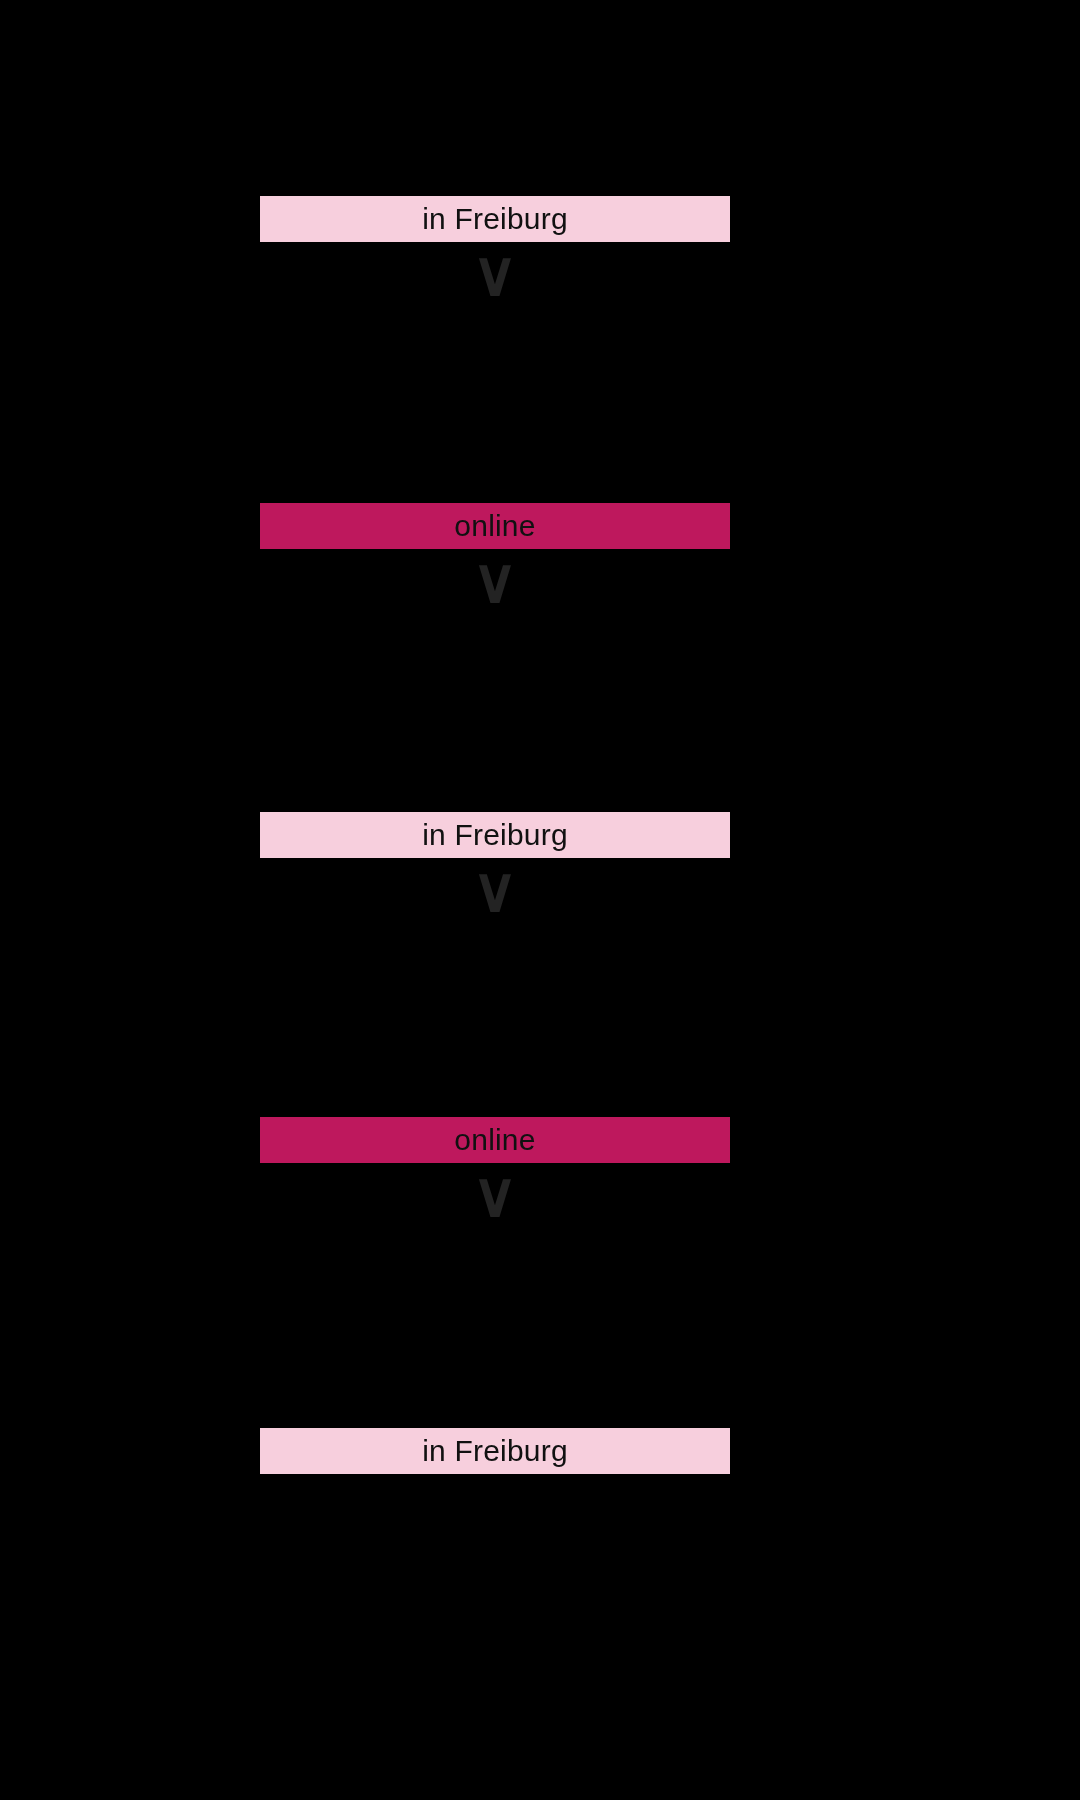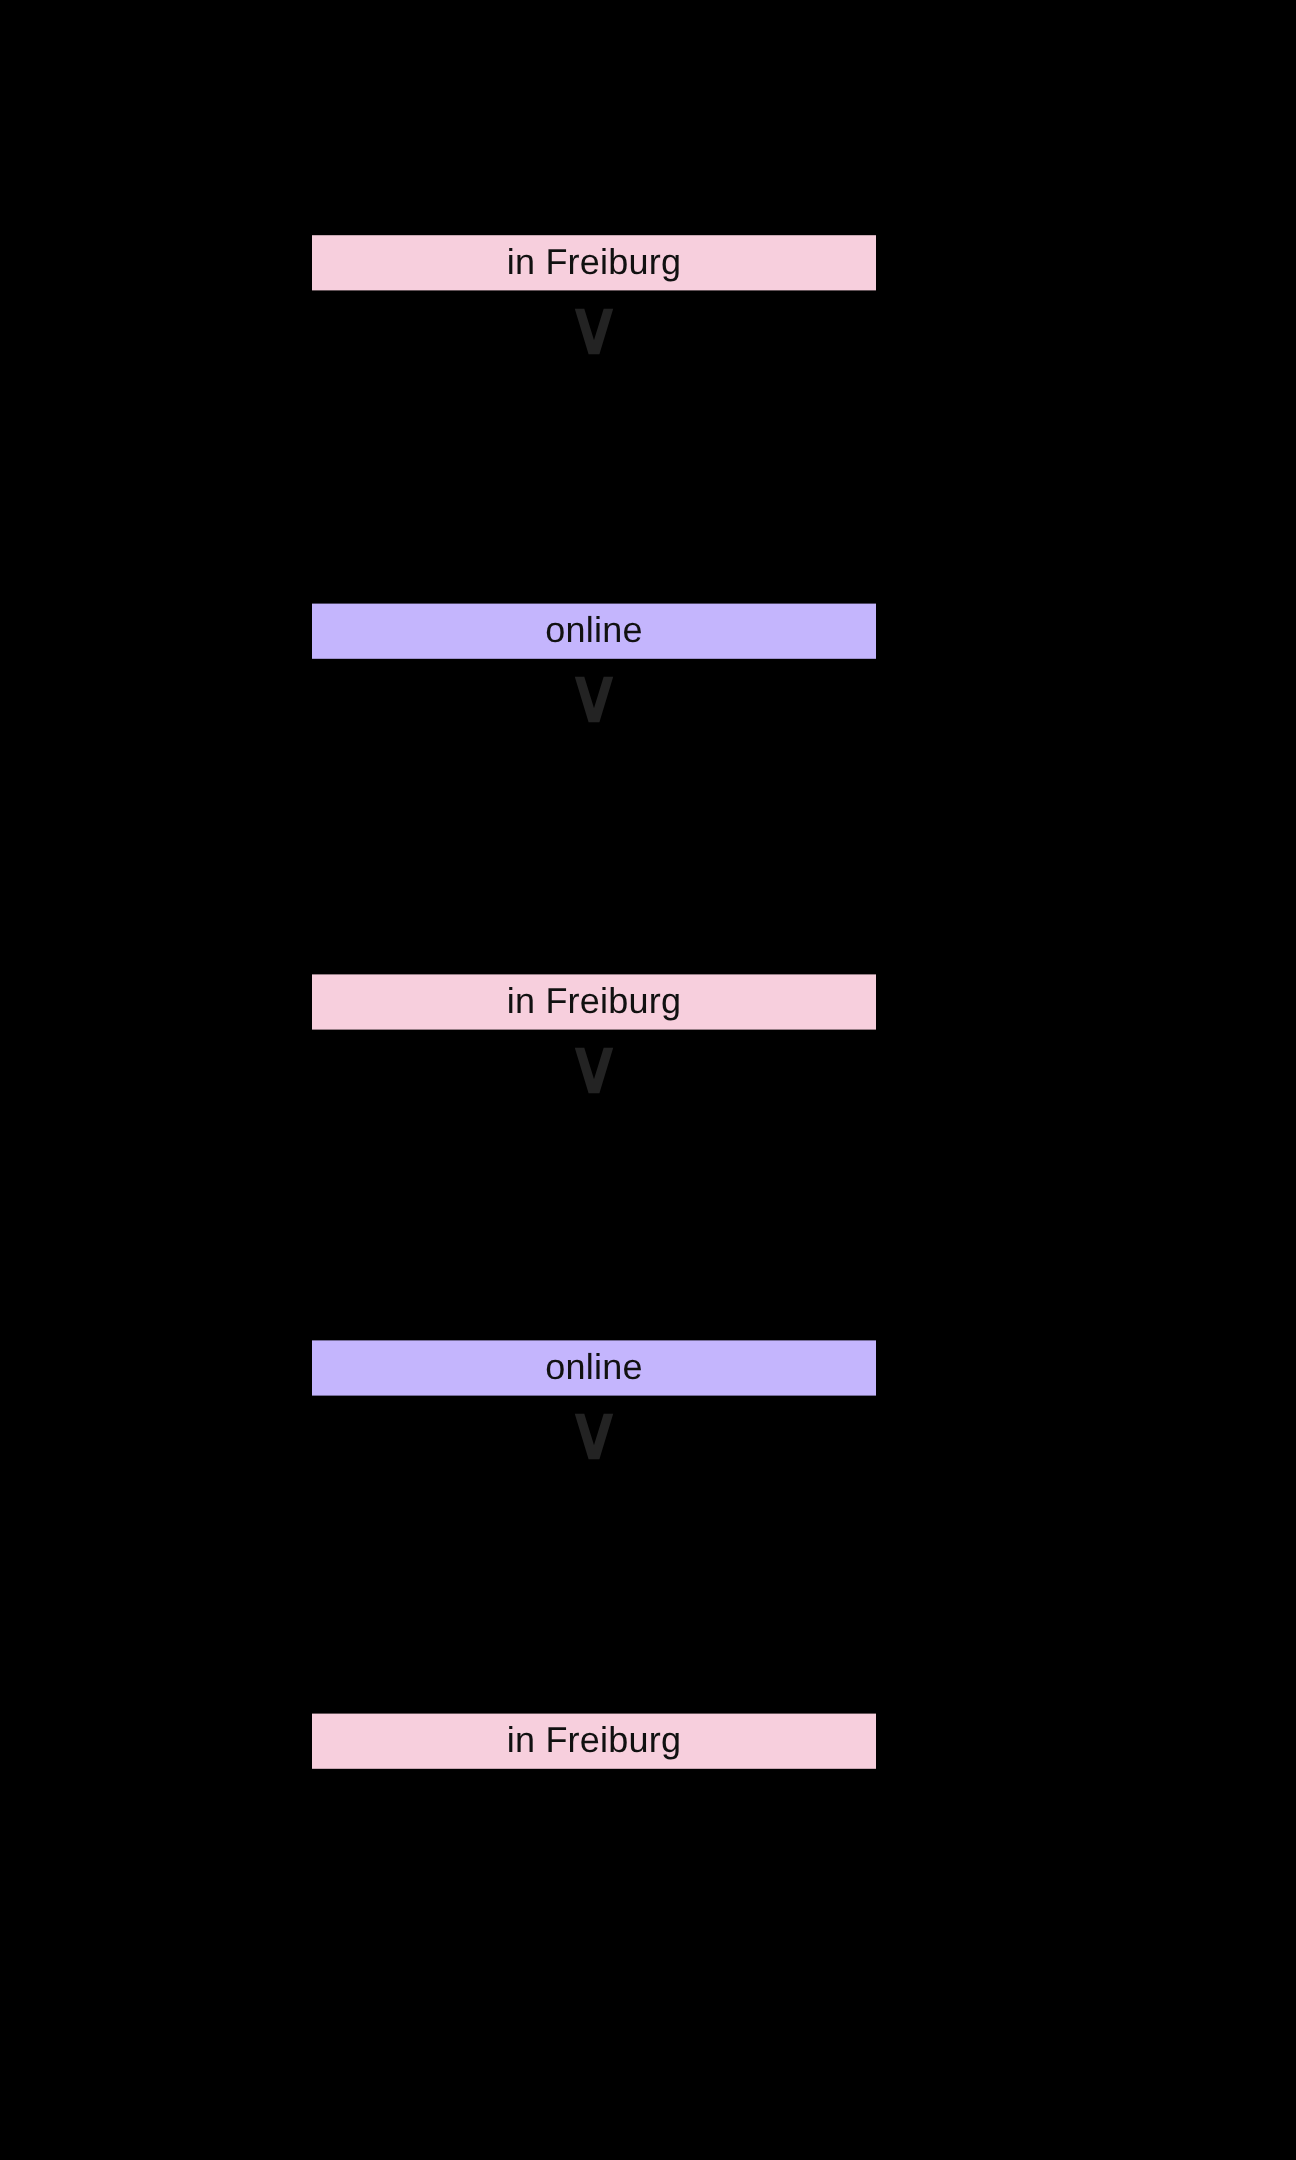--- a/index.html
+++ b/index.html
@@ -44,21 +44,21 @@
     font-size: 30px;
     line-height: 1;
     color: #111111;
     letter-spacing: 0.2px;
     white-space: nowrap;
   }
   .node.pink {
     background: #f7cfdd;
   }
   .node.yellow {
-    background: #c4b5fd;
+    background: #be185d;
     align-items: center;
   }
   .connector {
     position: absolute;
     left: 0;
     width: 470px;
     height: 60px;
     display: flex;
     align-items: flex-start;
     justify-content: center;

